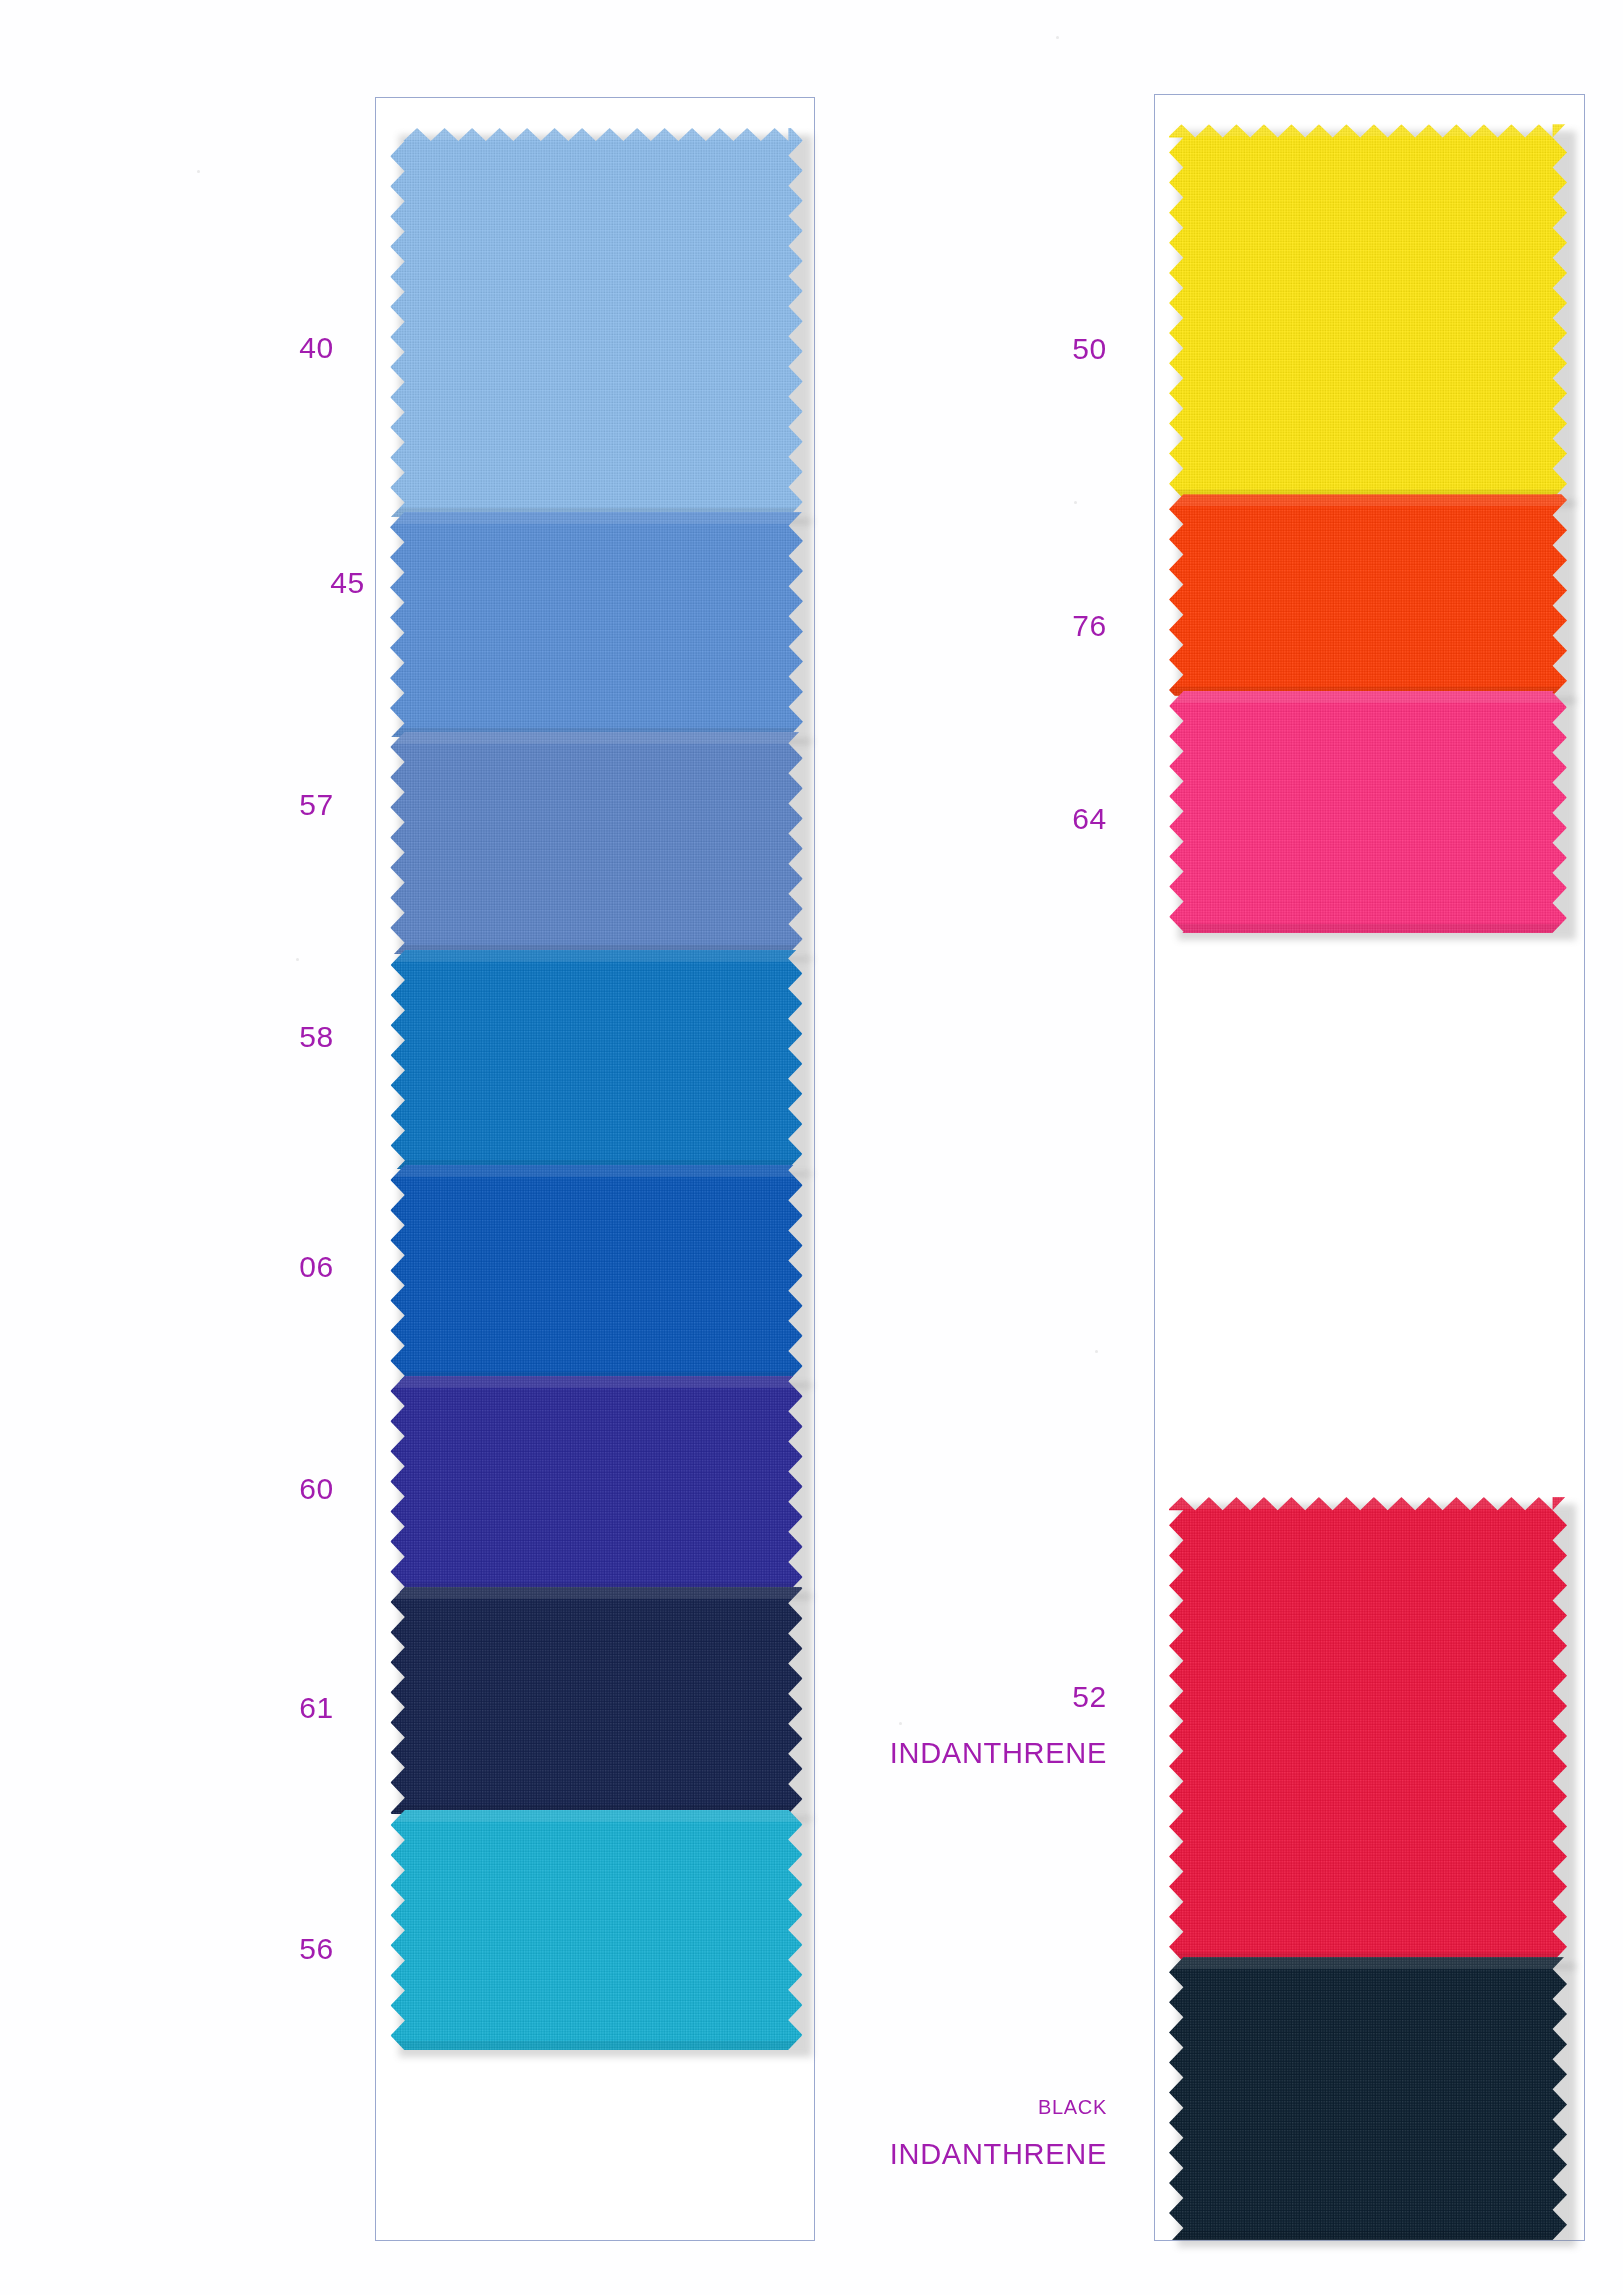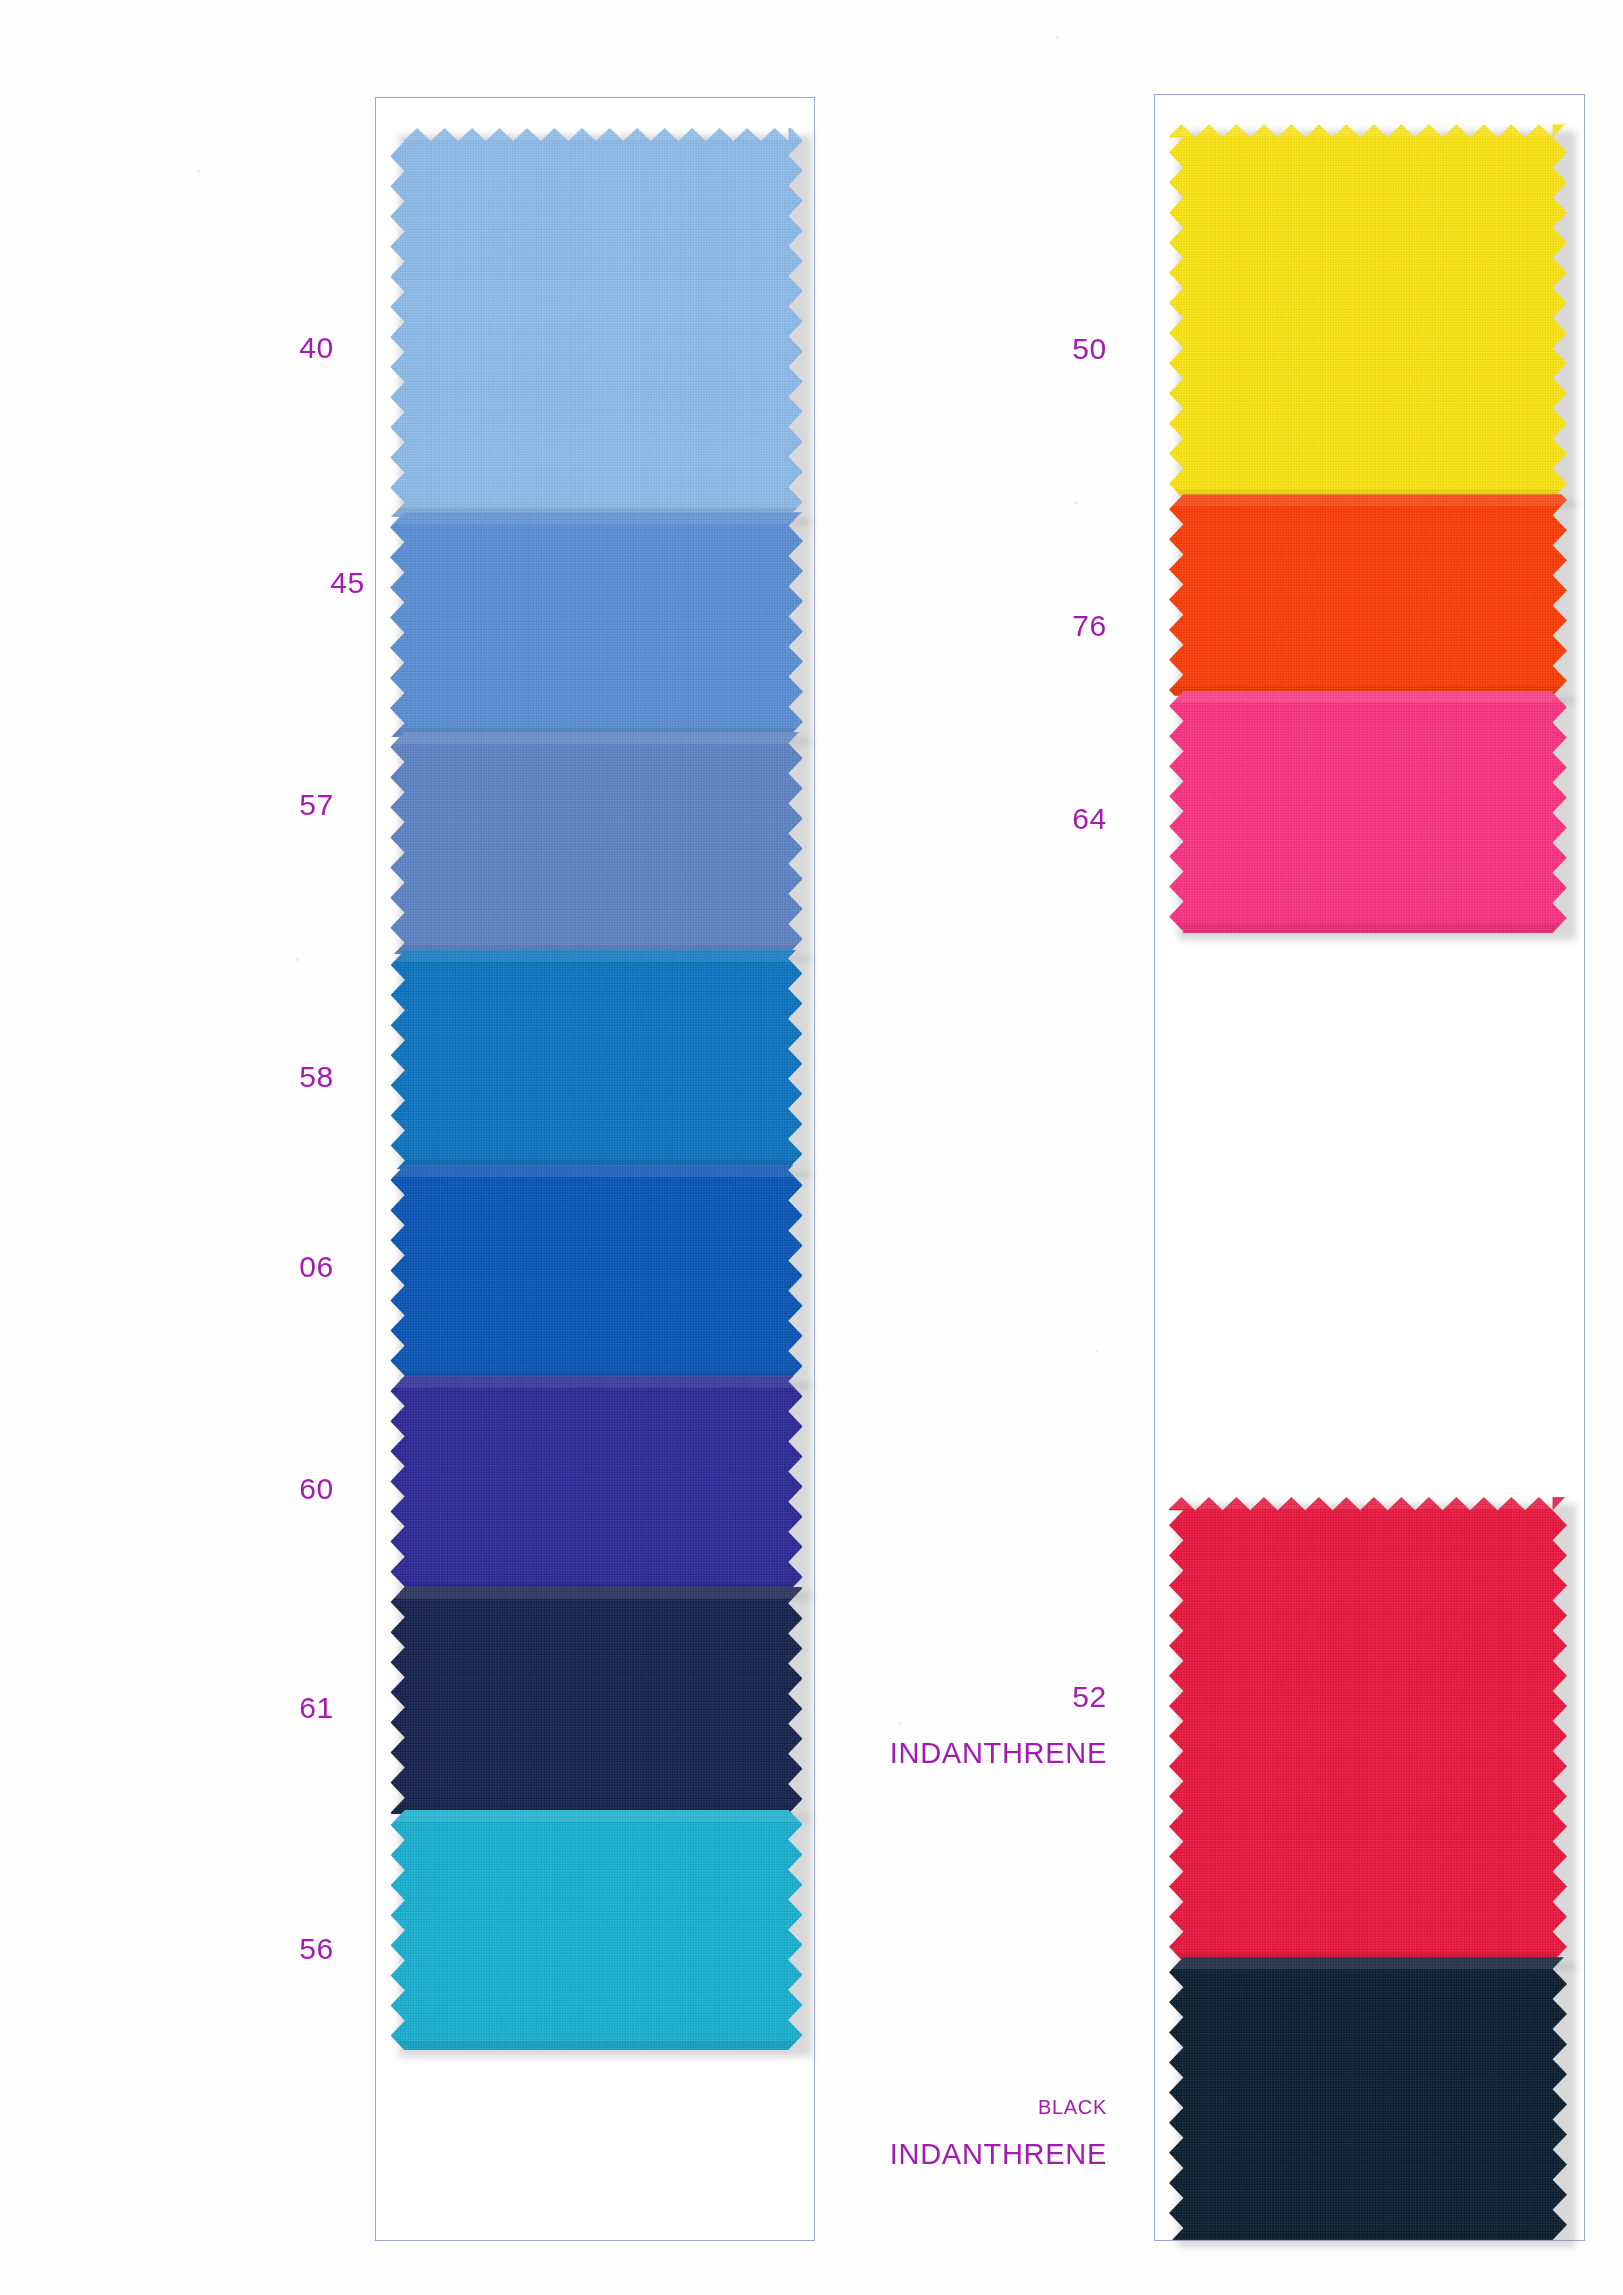--- a/index.html
+++ b/index.html
@@ -323,21 +323,21 @@
         <rect x="0" y="0" width="608" height="18" fill="#ffffff" opacity="0.10" clip-path="url(#cclright_column_4)"></rect>
         <rect x="0" y="418" width="608" height="14" fill="#000000" opacity="0.07" clip-path="url(#cclright_column_4)"></rect>
       </svg>
     </div>
   </div>
 
 <div id="label-layer">
     <div class="label code" style="left: 0px; top: 330px; width: 334px; font-size: 30px;">40</div>
     <div class="label code" style="left: 0px; top: 565px; width: 334px; font-size: 30px; margin-left: 31px;">45</div>
     <div class="label code" style="left: 0px; top: 787px; width: 334px; font-size: 30px;">57</div>
-    <div class="label code" style="left: 0px; top: 1019px; width: 334px; font-size: 30px; margin-top: 40px;">58</div>
+    <div class="label code" style="left: 0px; top: 1019px; width: 334px; font-size: 30px;">58</div>
     <div class="label code" style="left: 0px; top: 1249px; width: 334px; font-size: 30px;">06</div>
     <div class="label code" style="left: 0px; top: 1471px; width: 334px; font-size: 30px;">60</div>
     <div class="label code" style="left: 0px; top: 1690px; width: 334px; font-size: 30px;">61</div>
     <div class="label code" style="left: 0px; top: 1931px; width: 334px; font-size: 30px;">56</div>
     <div class="label code" style="left: 0px; top: 331px; width: 1107px; font-size: 30px;">50</div>
     <div class="label code" style="left: 0px; top: 569px; width: 1107px; font-size: 30px; margin-top: 39px;">76</div>
     <div class="label code" style="left: 0px; top: 801px; width: 1107px; font-size: 30px;">64</div>
     <div class="label code" style="left: 0px; top: 1679px; width: 1107px; font-size: 30px;">52</div>
     <div class="label name" style="left: 0px; top: 1736px; width: 1107px; font-size: 29px;">INDANTHRENE</div>
     <div class="label name" style="left: 0px; top: 2095px; width: 1107px; font-size: 20px;">BLACK</div>

